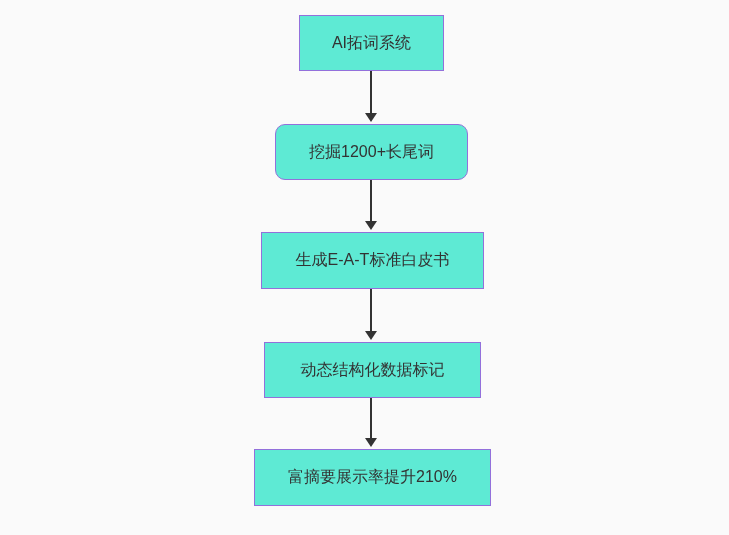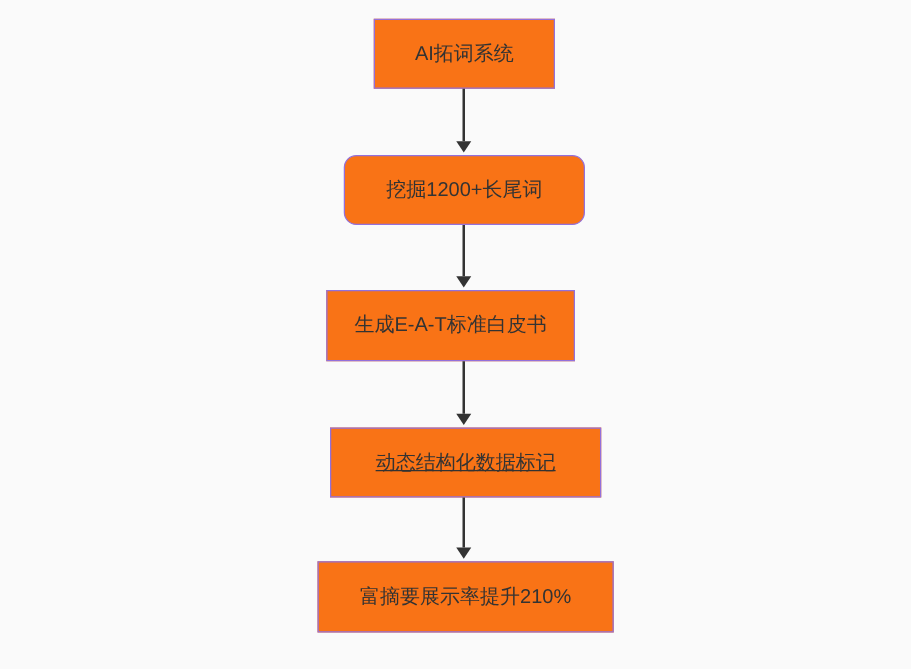--- a/index.html
+++ b/index.html
@@ -14,34 +14,34 @@
     overflow: hidden;
   }
   .canvas {
     position: relative;
     width: 729px;
     height: 535px;
   }
   .node {
     position: absolute;
     box-sizing: border-box;
-    background: #f97316;
+    background: #5eead4;
     border: 1px solid #9370db;
     color: #333333;
     font-size: 16px;
     display: flex;
     align-items: center;
     justify-content: center;
     text-align: center;
     white-space: nowrap;
   }
   .node-1 { left: 299px; top: 15px;  width: 145px; height: 56px; }
   .node-2 { left: 275px; top: 124px; width: 193px; height: 56px; border-radius: 10px; }
-  .node-3 { left: 261px; top: 232px; width: 199px; height: 57px; }
-  .node-4 { left: 264px; top: 342px; width: 217px; height: 56px; text-decoration: underline; }
+  .node-3 { left: 261px; top: 232px; width: 223px; height: 57px; }
+  .node-4 { left: 264px; top: 342px; width: 217px; height: 56px; }
   .node-5 { left: 254px; top: 449px; width: 237px; height: 57px; }
 
   .edge {
     position: absolute;
     left: 364px;
     width: 14px;
     display: flex;
     flex-direction: column;
     align-items: center;
   }

